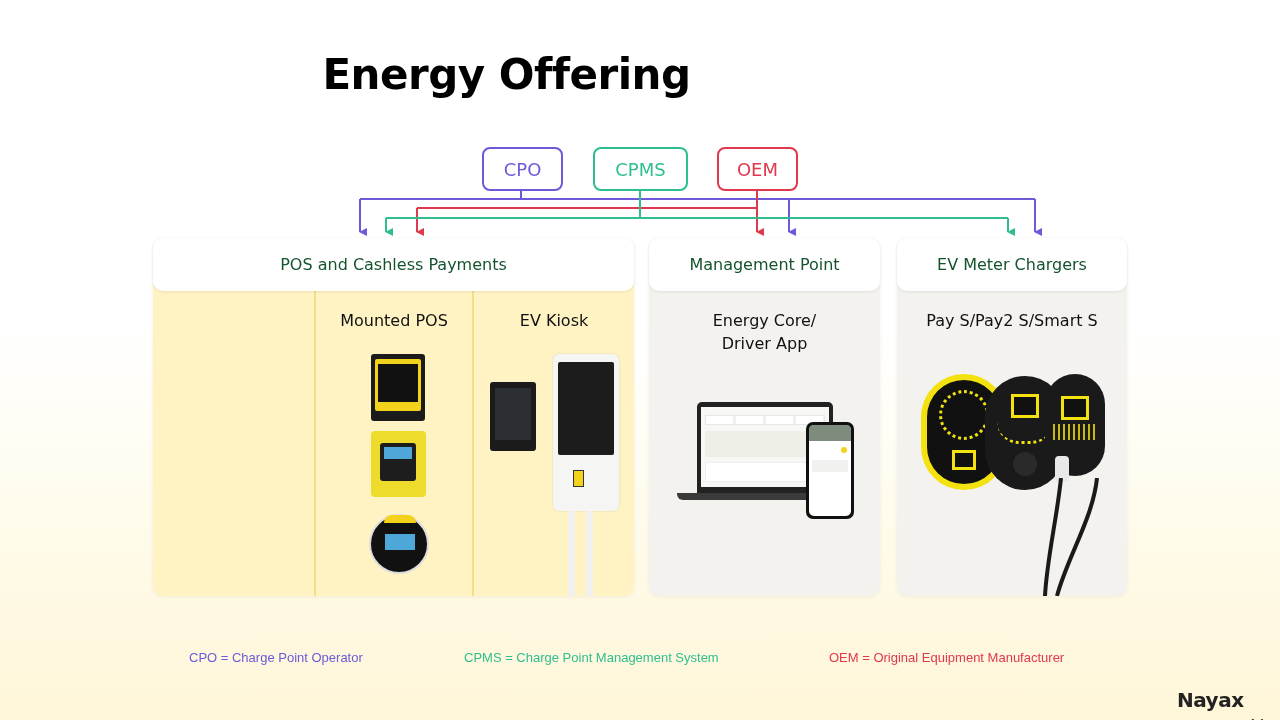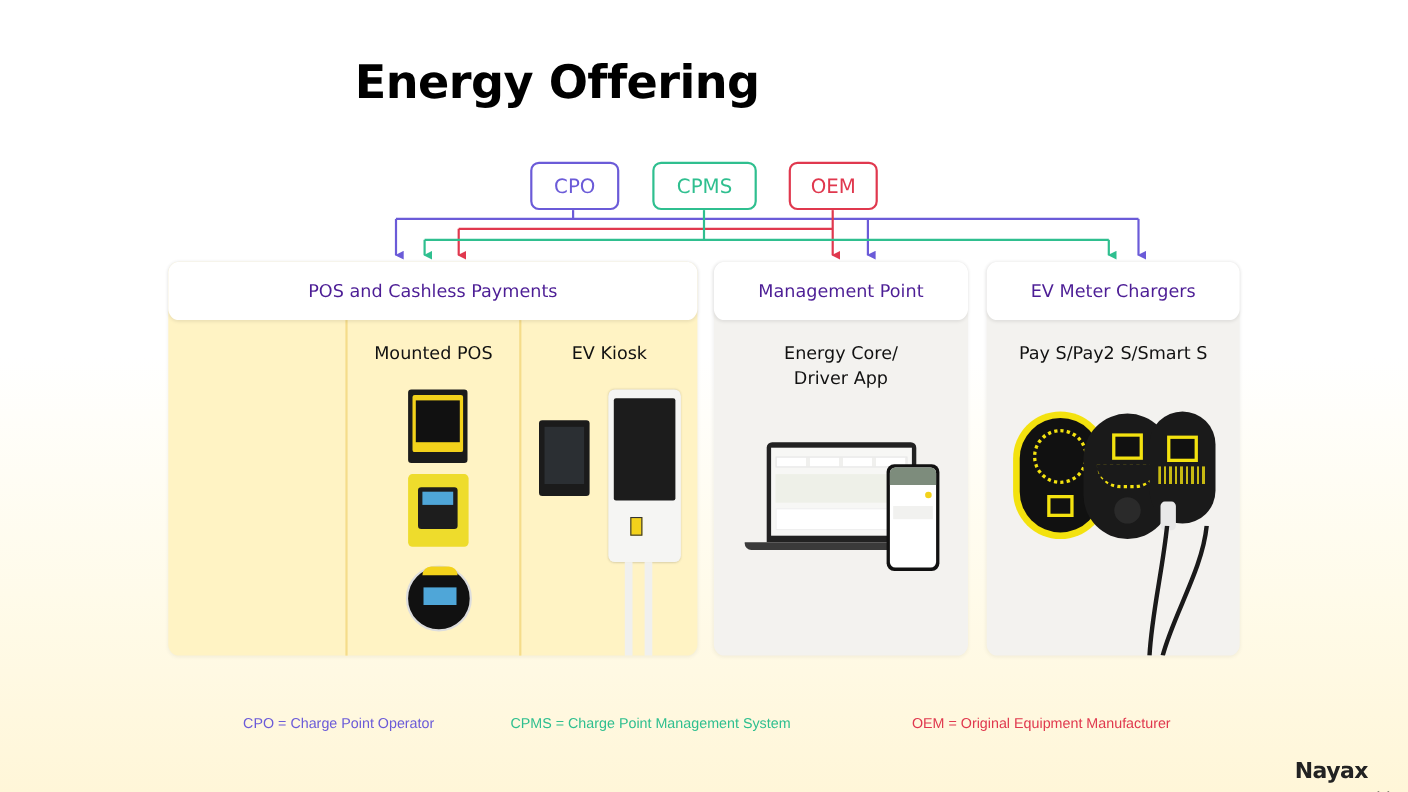--- a/index.html
+++ b/index.html
@@ -29,21 +29,21 @@
 
   .panel {
     position: absolute; top: 238px; height: 358px; border-radius: 10px;
     box-shadow: 0 1px 4px rgba(0,0,0,0.06);
   }
   .panel-header {
     position: absolute; left: 0; top: 0; right: 0; height: 53px;
     background: #fff; border-radius: 10px;
     box-shadow: 0 1px 3px rgba(0,0,0,0.08);
     display: flex; align-items: center; justify-content: center;
-    font-size: 16px; color: #4c1d95; z-index: 2;
+    font-size: 16px; color: #14532d; z-index: 2;
     font-family: "DejaVu Sans", sans-serif;
   }
   #panel-pos { left: 153px; width: 481px; background: #fff3c4; }
   #panel-mgmt { left: 649px; width: 231px; background: #f3f2ef; }
   #panel-ev { left: 897px; width: 230px; background: #f3f2ef; }
 
   .subcol {
     position: absolute; top: 53px; bottom: 0;
   }
   .subcol.divider { border-left: 2px solid #f5dc8a; }
@@ -53,21 +53,21 @@
     font-family: "DejaVu Sans", sans-serif;
   }
 
   
   .dev { position: absolute; }
   .black { background: #1b1b1b; }
 
   .legend {
     position: absolute; top: 650px; font-size: 13px;
   }
-  #legend-cpo { left: 189px; color: #6b5bd8; margin-left: 32px; }
+  #legend-cpo { left: 189px; color: #6b5bd8; }
   #legend-cpms { left: 464px; color: #2fbf8f; }
   #legend-oem { left: 829px; color: #e0384e; }
 
   .logo {
     position: absolute; left: 1177px; top: 688px; font-size: 20px; font-weight: bold;
     color: #222; font-family: "DejaVu Sans", sans-serif; letter-spacing: -0.5px;
   }
   .page-num {
     position: absolute; left: 1249px; top: 716px; font-size: 14px; color: #222;
   }

